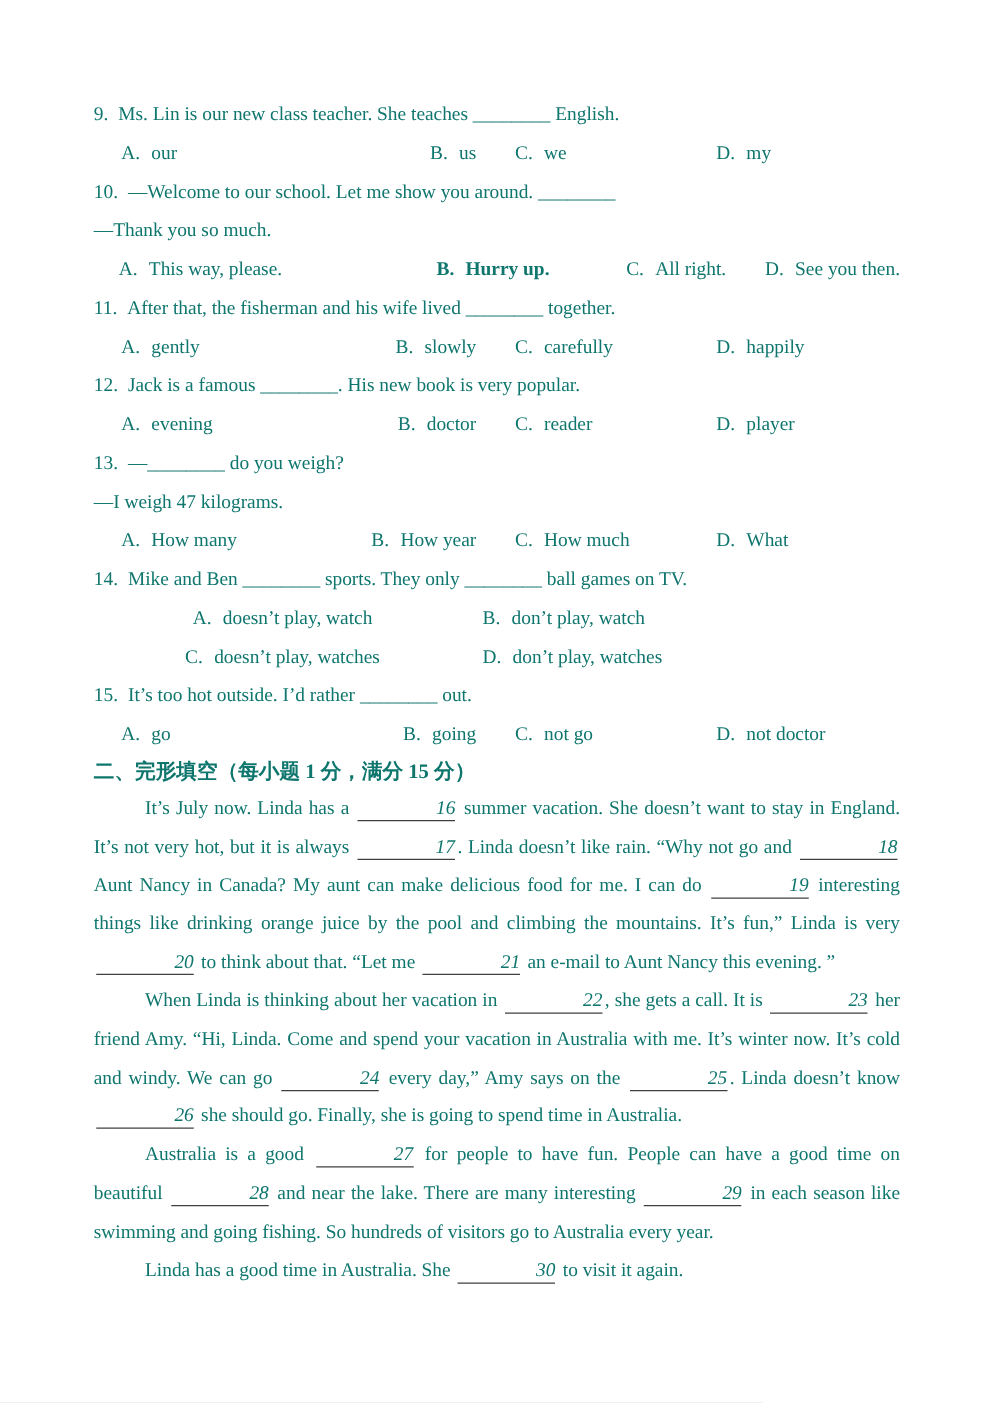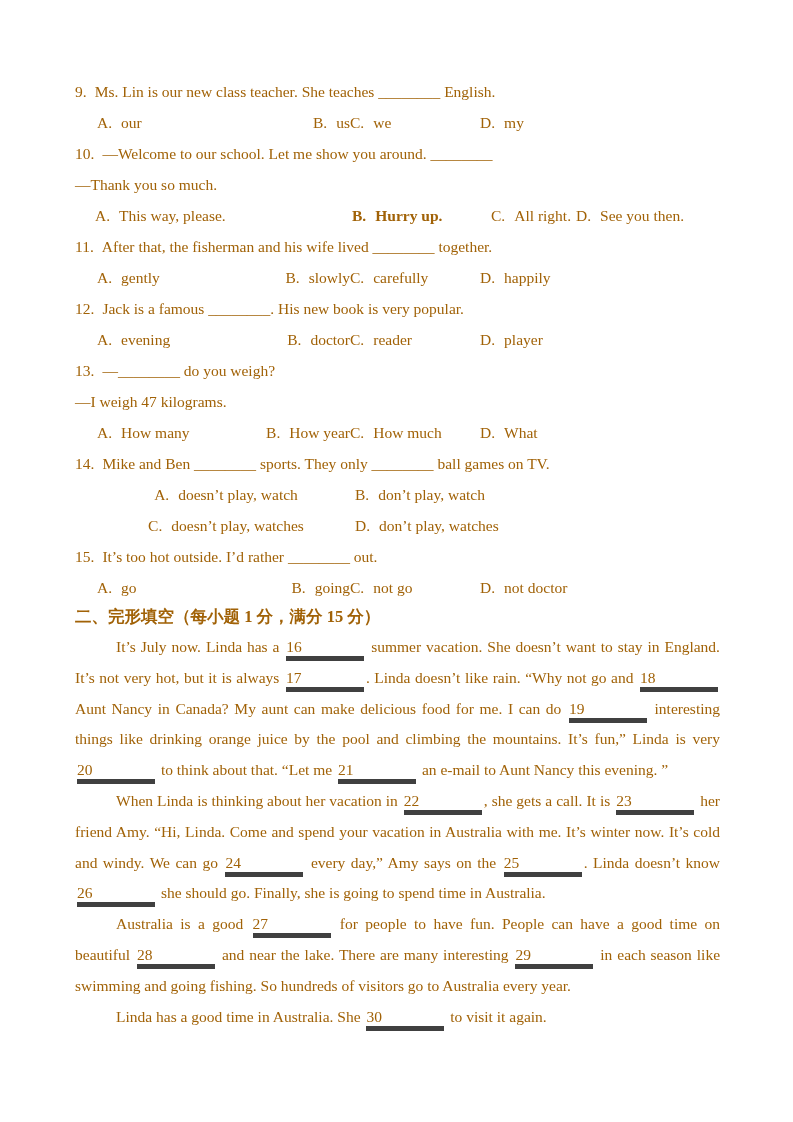--- a/index.html
+++ b/index.html
@@ -3,30 +3,30 @@
 <meta charset="utf-8">
 <style>
   html,body{margin:0;padding:0;background:#e8e8e8;}
   .page{
     position:relative;
     width:793px;height:1122px;
     margin:0 auto;
     background:#ffffff;
     font-family:"Liberation Serif","DejaVu Serif",serif;
     font-size:15.5px;
-    color:#a16207;
+    color:#0f766e;
     overflow:hidden;
   }
   .content{
     position:absolute;
     left:75px;top:76px;width:645px;
   }
   .qline{line-height:31px;white-space:nowrap;}
   .qnum{padding-right:8px;}
-  .opt-row{display:flex;line-height:31px;padding-left:22px;}
+  .opt-row{display:flex;line-height:31px;padding-left:22px;gap:31px;}
   .opt{white-space:nowrap;}
   .ol{padding-right:9px;}
   
   .row-std .o1{width:111px;}
   .row-std .o2{width:142px;text-align:right;}
   .row-std .o3{width:130px;}
   
   .row-q10{padding-left:20px;}
   .row-q10 .o1{width:257px;}
   .row-q10 .o2{width:139px;font-weight:bold;}
@@ -41,27 +41,28 @@
     white-space:nowrap;
   }
   .para{
     line-height:30.8px;
     text-align:justify;
     text-indent:41px;
   }
   .blank{
     display:inline-block;
     min-width:78px;
-    text-align:left;
-    border-bottom:5px solid #404040;
+    text-align:right;
+    border-bottom:1px solid #404040;
     height:19px;
     line-height:19px;
     text-indent:0;
     margin:0 2px;
     vertical-align:baseline;
+    font-style:italic;
   }
 </style>
 </head>
 <body>
 
 <div class="page">
   <div class="content">
 
     <div>
       <div class="qline"><span class="qnum">9.</span><span>Ms. Lin is our new class teacher. She teaches ________ English.</span></div>

